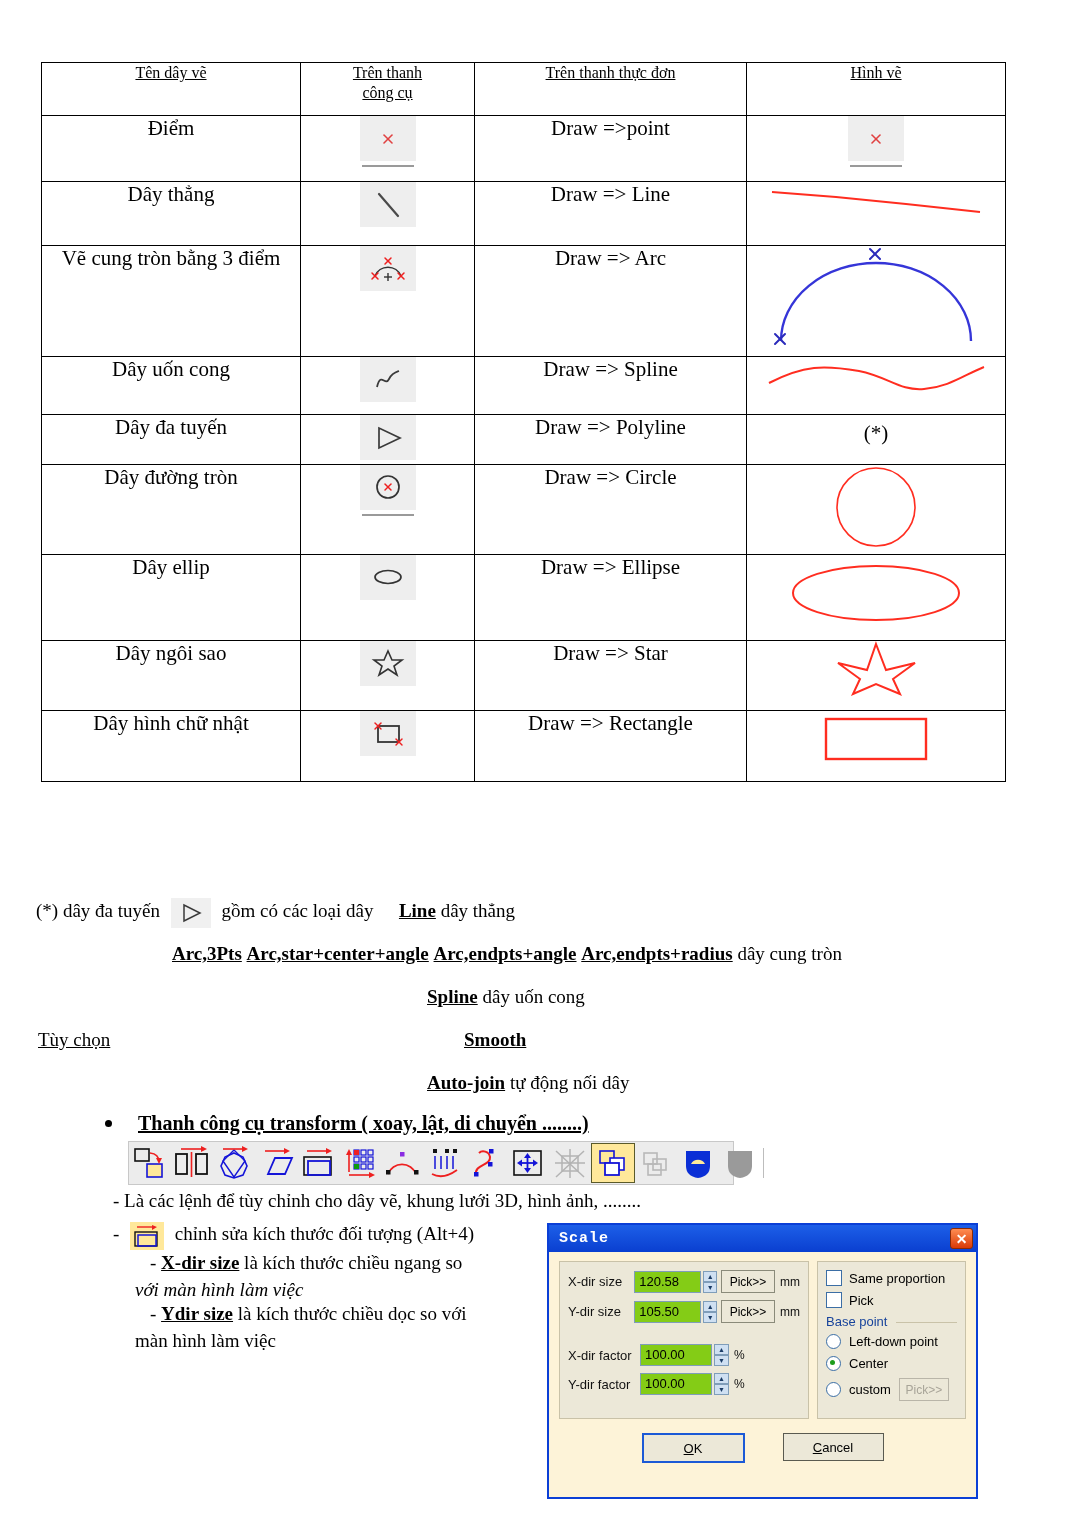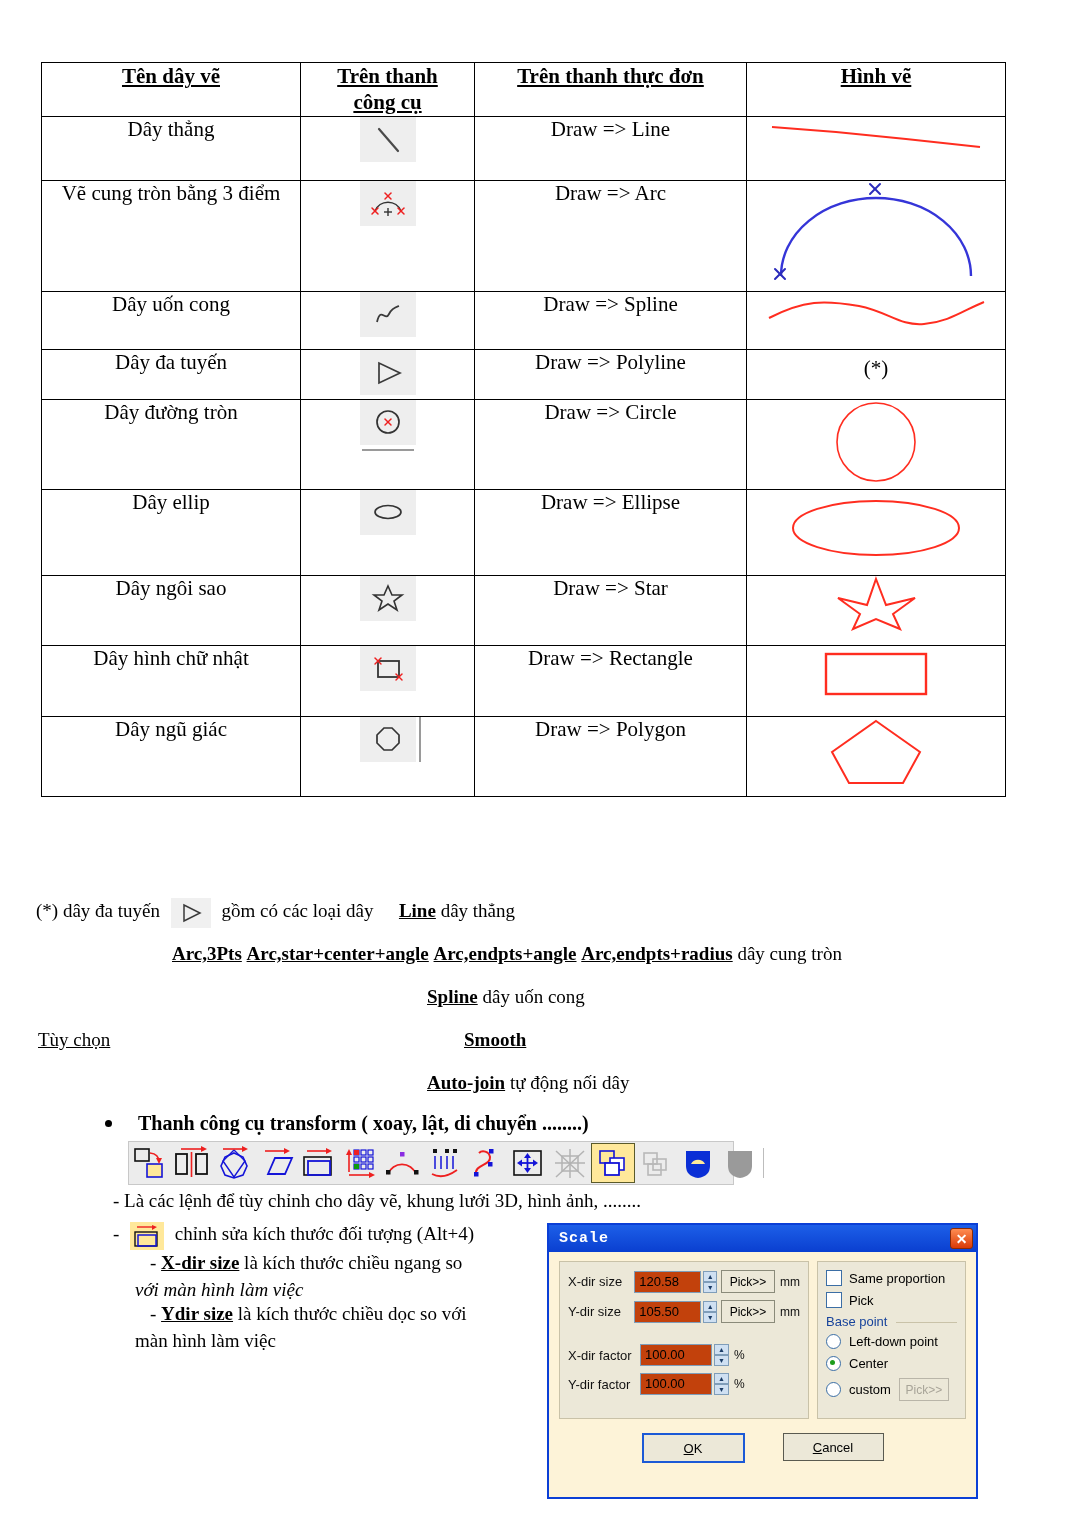--- a/index.html
+++ b/index.html
@@ -16,21 +16,21 @@
     border-collapse:collapse;table-layout:fixed;
   }
   table.draw-table td, table.draw-table th{
     border:1px solid #000;
     padding:0;
     vertical-align:top;
     text-align:center;
   }
   th.hdr{
     font-family:"Liberation Serif", serif;
-    font-weight:bold;font-size:21px;
+    font-weight:normal;font-size:16px;
     padding:8px 4px 10px 4px;
     height:52px;
     vertical-align:top;
   }
   th.hdr span.u{text-decoration:underline;display:inline-block;line-height:1.25;}
   .c-name{width:259px;}
   .c-tool{width:174px;}
   .c-menu{width:272px;}
   .c-fig{width:259px;}
 
@@ -59,21 +59,21 @@
   .u{text-decoration:underline;}
   .b{font-weight:bold;}
 
   .inline-chip{
     display:inline-block;width:40px;height:30px;background:#f0f0f0;
     position:relative;vertical-align:middle;margin:0 6px;
   }
   .inline-chip svg{position:absolute;left:0;top:0;}
 
   
-  .bullet-line{position:absolute;left:105px;top:1112px;font-size:20px;font-weight:bold;white-space:nowrap;}
+  .bullet-line{position:absolute;left:105px;top:1112px;font-size:20px;font-weight:bold;white-space:nowrap;text-decoration:underline;}
   .bullet-dot{display:inline-block;width:7px;height:7px;background:#000;border-radius:50%;
               vertical-align:middle;margin-right:26px;margin-bottom:4px;}
   .tbar{
     position:absolute;left:128px;top:1141px;width:604px;height:42px;
     background:#ececec;border:1px solid #c8c8c8;
     display:flex;align-items:center;
   }
   .tbar .tb-ico{width:42px;height:38px;position:relative;flex:0 0 auto;}
   .tbar .tb-ico svg{position:absolute;left:0;top:0;}
   .tbar .sep{width:3px;height:30px;border-left:1px solid #bdbdbd;border-right:1px solid #ffffff;margin:0 2px;flex:0 0 auto;}
@@ -97,21 +97,21 @@
   }
   .dlg-body{padding:9px 10px 0 10px;display:flex;gap:8px;}
   .grp{
     border:1px solid #c9c2a8;background:#ece8d8;padding:8px 8px 10px 8px;
   }
   .grp.left{width:232px;}
   .grp.right{width:155px;position:relative;}
   .fld{display:flex;align-items:center;margin-bottom:7px;font-size:13px;color:#111;}
   .fld .lbl{width:72px;}
   .txtbox{
-    width:62px;height:20px;background:#c2410c;border:1px solid #7f9db9;
+    width:62px;height:20px;background:#84cc16;border:1px solid #7f9db9;
     font-size:13px;line-height:20px;padding:0 4px;text-align:left;color:#000;
     font-family:"Liberation Sans", sans-serif;
   }
   .spin{width:15px;height:22px;margin-left:2px;display:flex;flex-direction:column;}
   .spin div{flex:1;background:#cfe0f2;border:1px solid #7f9db9;display:flex;align-items:center;justify-content:center;font-size:7px;color:#1b3c66;}
   .pickbtn{
     margin-left:4px;height:21px;min-width:52px;background:#ece8d8;border:1px solid #8a8a7a;
     font-size:12px;display:flex;align-items:center;justify-content:center;color:#000;
   }
   .pickbtn.disabled{color:#a8a498;border-color:#b9b5a8;}
@@ -155,20 +155,44 @@
         <th class="hdr">
           <span class="u">Trên thanh thực đơn</span>
         </th>
         <th class="hdr">
           <span class="u">Hình vẽ</span>
         </th>
       </tr>
     </thead>
     <tbody>
 
+      <tr style="height:66px">
+        <td class="name-cell">Điểm</td>
+        <td class="tool-cell">
+          <span class="chip underbar">
+            <svg width="56" height="45" viewBox="0 0 56 45">
+              <g stroke="#e04141" stroke-width="1.6" stroke-linecap="round">
+                <line x1="24" y1="19" x2="32" y2="27"></line>
+                  <line x1="32" y1="19" x2="24" y2="27"></line>
+              </g>
+            </svg>
+          </span>
+        </td>
+        <td class="menu-cell">Draw =&gt;point</td>
+        <td class="fig-cell">
+          <span class="chip underbar figbox">
+            <svg width="56" height="45" viewBox="0 0 56 45">
+              <g stroke="#e04141" stroke-width="1.6" stroke-linecap="round">
+                <line x1="24" y1="19" x2="32" y2="27"></line>
+                  <line x1="32" y1="19" x2="24" y2="27"></line>
+              </g>
+            </svg>
+          </span>
+        </td>
+      </tr>
 
       <tr style="height:64px">
         <td class="name-cell">Dây thẳng</td>
         <td class="tool-cell">
           <span class="chip">
             <svg width="56" height="45" viewBox="0 0 56 45">
               <line x1="19" y1="12" x2="38" y2="34" stroke="#4a4a4a" stroke-width="2.2" stroke-linecap="round"></line>
             </svg>
           </span>
         </td>
@@ -330,38 +354,20 @@
         <td class="menu-cell">Draw =&gt; Rectangle</td>
         <td class="fig-cell">
           <span class="figbox">
             <svg width="110" height="56" viewBox="0 0 110 56">
               <rect x="5" y="8" width="100" height="40" fill="none" stroke="#ff2d20" stroke-width="2.4"></rect>
             </svg>
           </span>
         </td>
       </tr>
 
-      <tr style="height:80px">
-        <td class="name-cell">Dây ngũ giác</td>
-        <td class="tool-cell">
-          <span class="chip rightbar">
-            <svg width="56" height="45" viewBox="0 0 56 45">
-              <polygon points="24,11 32,11 39,18 39,26 32,33 24,33 17,26 17,18" fill="none" stroke="#333" stroke-width="1.7"></polygon>
-            </svg>
-          </span>
-        </td>
-        <td class="menu-cell">Draw =&gt; Polygon</td>
-        <td class="fig-cell">
-          <span class="figbox">
-            <svg width="96" height="70" viewBox="0 0 96 70">
-              <polygon points="48,4 92,35 75,66 21,66 4,35" fill="none" stroke="#ff2d20" stroke-width="2"></polygon>
-            </svg>
-          </span>
-        </td>
-      </tr>
     </tbody>
   </table>
 
   <div class="note" style="left:36px;top:898px;">
     <span>(*) dây đa tuyến</span>
     <span class="inline-chip">
       <svg width="40" height="30" viewBox="0 0 40 30">
         <path d="M13 7 L13 23 L29 15 Z" fill="none" stroke="#3a3a3a" stroke-width="1.5"></path>
       </svg>
     </span>

